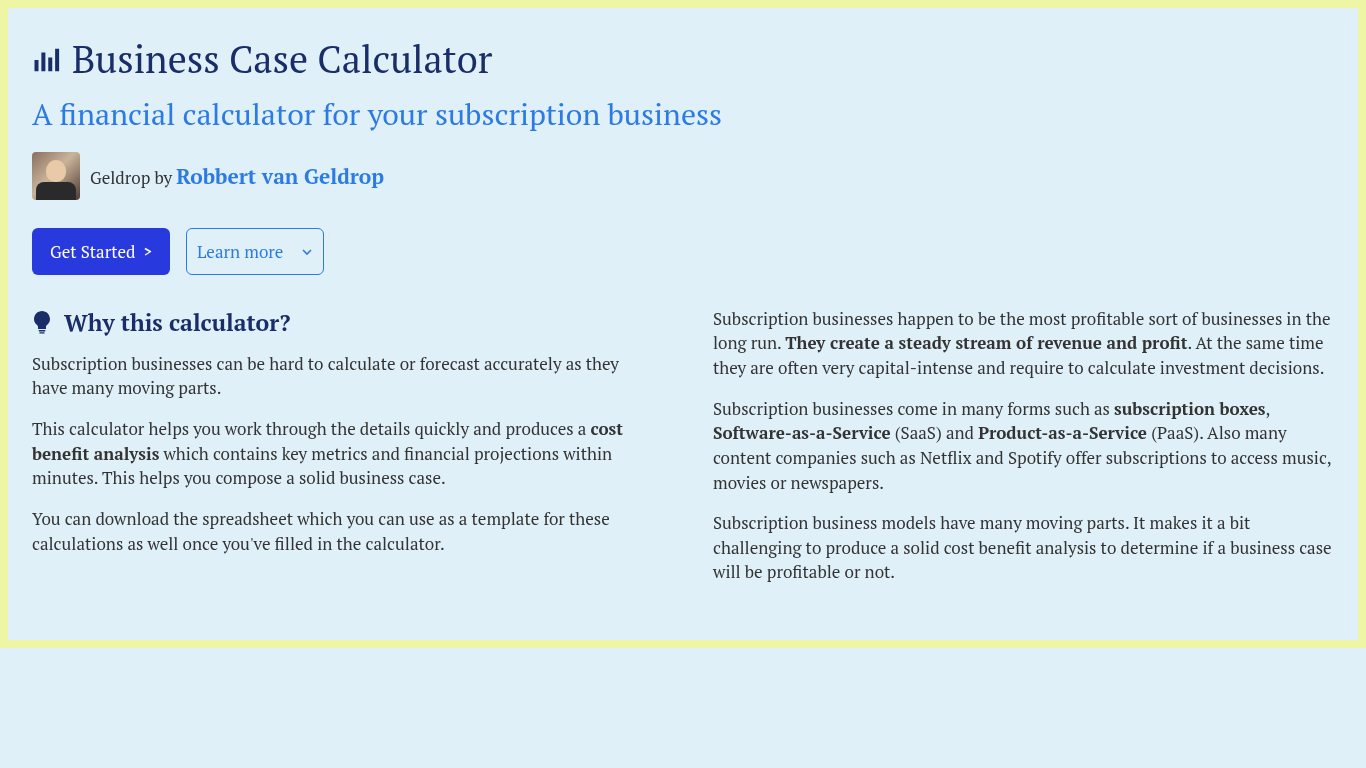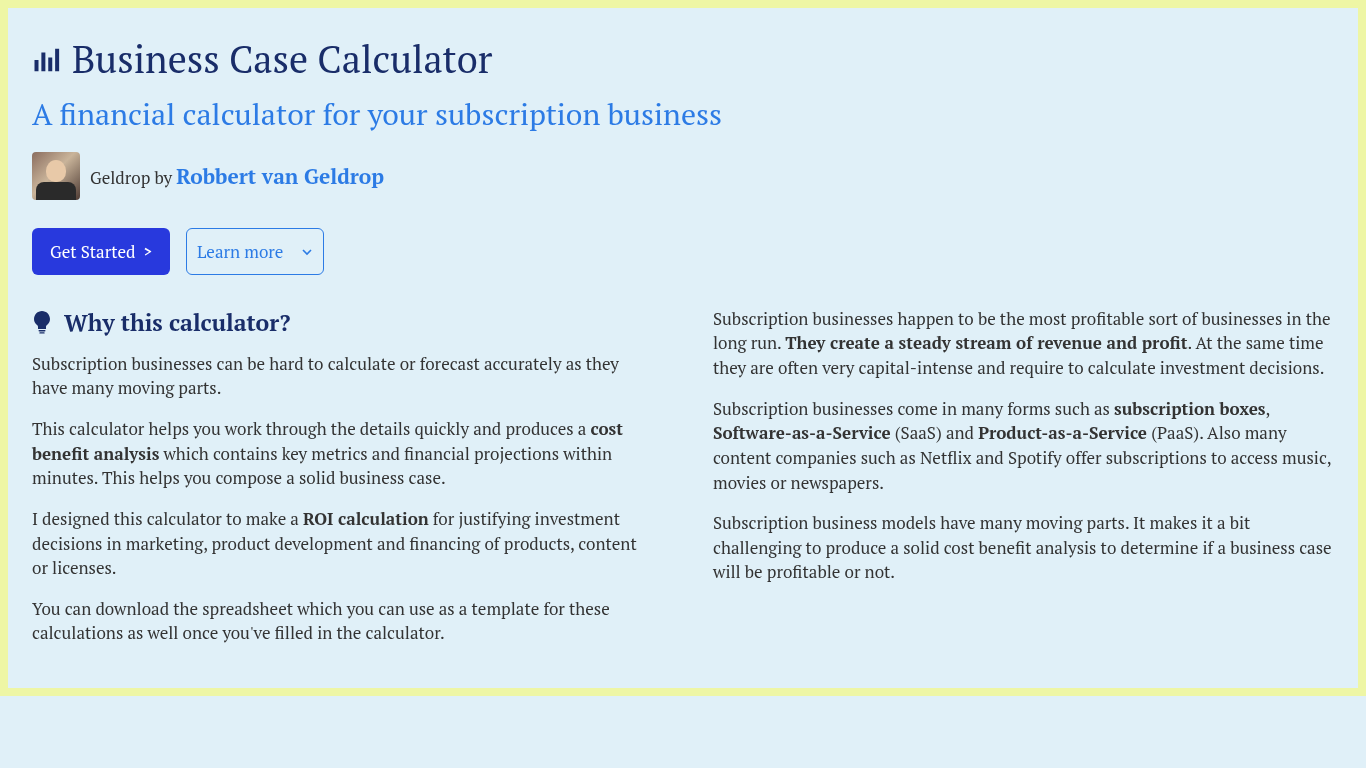--- a/index.html
+++ b/index.html
@@ -188,23 +188,20 @@
               <rect x="6.5" y="20" width="7" height="1.6" rx="0.8"></rect>
               <rect x="7.3" y="22.2" width="5.4" height="1.4" rx="0.7"></rect>
             </svg>
           </span>
           <span>Why this calculator?</span>
         </div>
         <p class="body-p">Subscription businesses can be hard to calculate or forecast accurately as they have many moving parts.</p>
         <p class="body-p">
           <span>This calculator helps you work through the details quickly and produces a </span><b>cost benefit analysis</b><span> which contains key metrics and financial projections within minutes. This helps you compose a solid business case.</span>
         </p>
-        <p class="body-p">
-          <span>I designed this calculator to make a </span><b>ROI calculation</b><span> for justifying investment decisions in marketing, product development and financing of products, content or licenses.</span>
-        </p>
         <p class="body-p">You can download the spreadsheet which you can use as a template for these calculations as well once you've filled in the calculator.</p>
       </div>
 
       <div class="col">
         <p class="body-p">
           <span>Subscription businesses happen to be the most profitable sort of businesses in the long run. </span><b>They create a steady stream of revenue and profit</b><span>. At the same time they are often very capital-intense and require to calculate investment decisions.</span>
         </p>
         <p class="body-p">
           <span>Subscription businesses come in many forms such as </span><b>subscription boxes</b><span>, </span><b>Software-as-a-Service</b><span> (SaaS) and </span><b>Product-as-a-Service</b><span> (PaaS). Also many content companies such as Netflix and Spotify offer subscriptions to access music, movies or newspapers.</span>
         </p>

